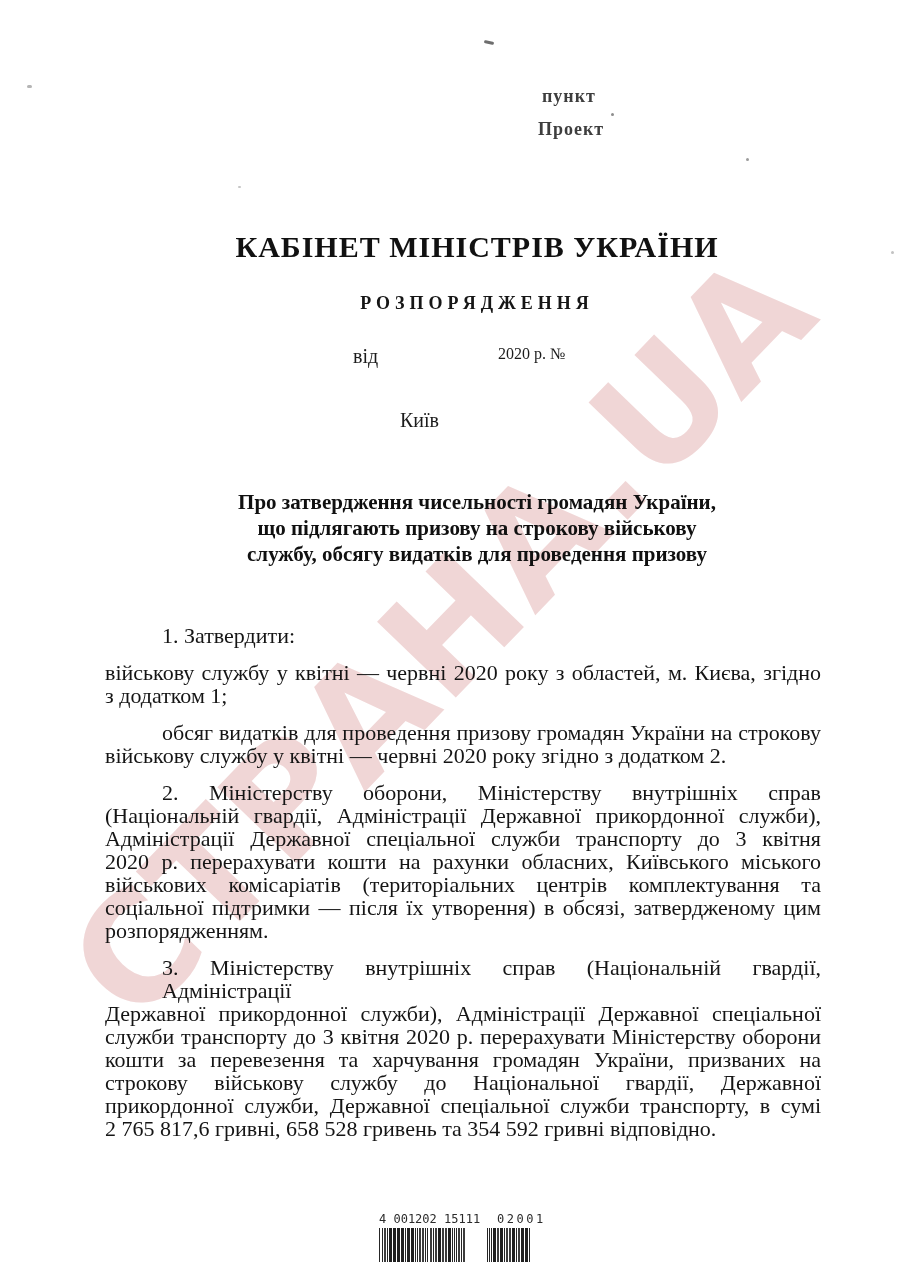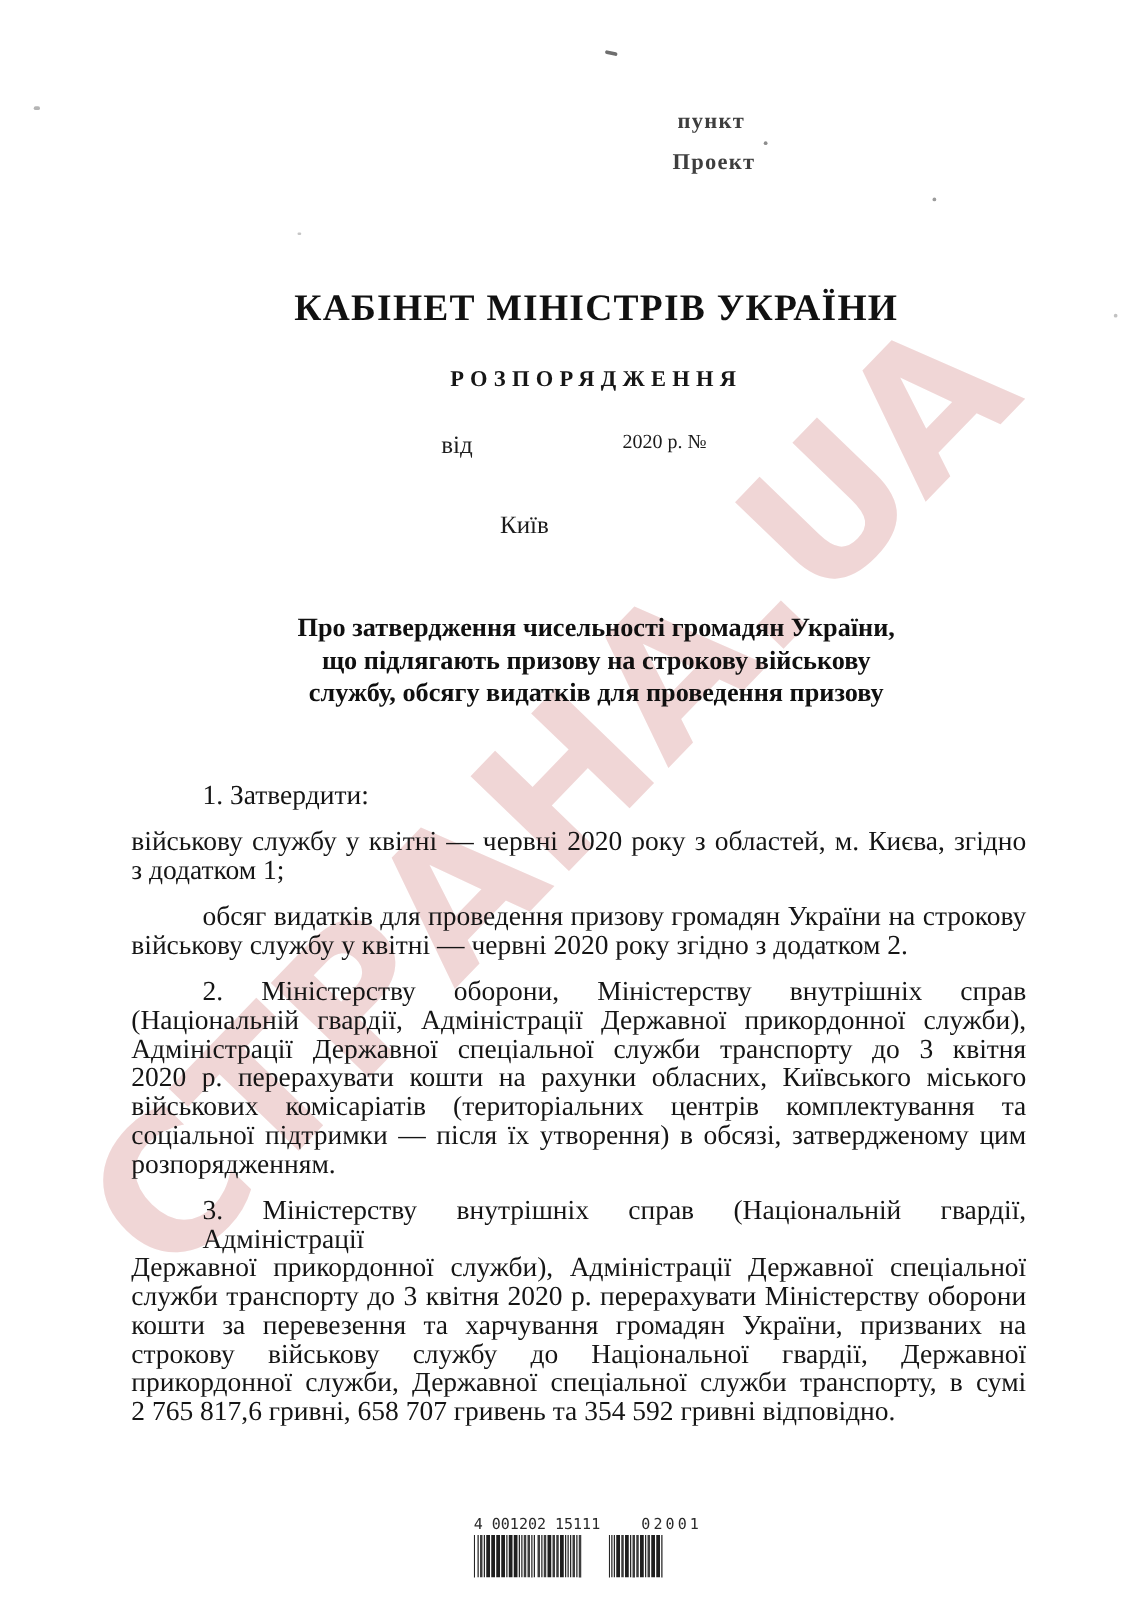--- a/index.html
+++ b/index.html
@@ -43,21 +43,21 @@
   
   .doc-body{position:absolute;top:624px;left:105px;width:716px;font-size:22px;line-height:23px;color:#151515;}
   .para{margin:0 0 14px 0;}
   .bline{white-space:normal;}
   .bline.first{padding-left:57px;}
   .bline.just{text-align:justify;text-align-last:justify;}
   
   .barcode{position:absolute;left:379px;top:1211px;z-index:2;}
   .bc-digits{display:flex;align-items:flex-end;font-family:"DejaVu Sans Mono", monospace;font-size:12px;color:#2b2b2b;height:15px;}
   .bc-digits .dl{width:108px;}
-  .bc-digits .dr{margin-left:26px;letter-spacing:2.5px;text-align:center;}
+  .bc-digits .dr{margin-left:10px;letter-spacing:2.5px;text-align:center;}
   .bc-bars{display:flex;align-items:flex-start;margin-top:2px;height:40px;}
   .bc-block{display:flex;overflow:hidden;height:34px;align-items:flex-start;}
   .bc-block.left{width:101px;}
   .bc-block.right{width:53px;margin-left:7px;}
   .bar{display:inline-block;height:34px;flex:none;}
   .bar.tall{height:38px;margin-top:-3px;}
   
   .speck{position:absolute;border-radius:2px;z-index:1;}
 </style>
 </head>
@@ -108,21 +108,21 @@
           <div class="bline just">соціальної підтримки — після їх утворення) в обсязі, затвердженому цим</div>
           <div class="bline">розпорядженням.</div>
         </div>
         <div class="para">
           <div class="bline first just">3. Міністерству внутрішніх справ (Національній гвардії, Адміністрації</div>
           <div class="bline just">Державної прикордонної служби), Адміністрації Державної спеціальної</div>
           <div class="bline just">служби транспорту до 3 квітня 2020 р. перерахувати Міністерству оборони</div>
           <div class="bline just">кошти за перевезення та харчування громадян України, призваних на</div>
           <div class="bline just">строкову військову службу до Національної гвардії, Державної</div>
           <div class="bline just">прикордонної служби, Державної спеціальної служби транспорту, в сумі</div>
-          <div class="bline">2 765 817,6 гривні, 658 707 гривень та 354 592 гривні відповідно.</div>
+          <div class="bline">2 765 817,6 гривні, 658 528 гривень та 354 592 гривні відповідно.</div>
         </div>
       </div>
 
     <div class="barcode">
       <div class="bc-digits">
         <span class="dl">4 001202 15111</span>
         <span class="dr">02001</span>
       </div>
       <div class="bc-bars">
         <div class="bc-block left">

